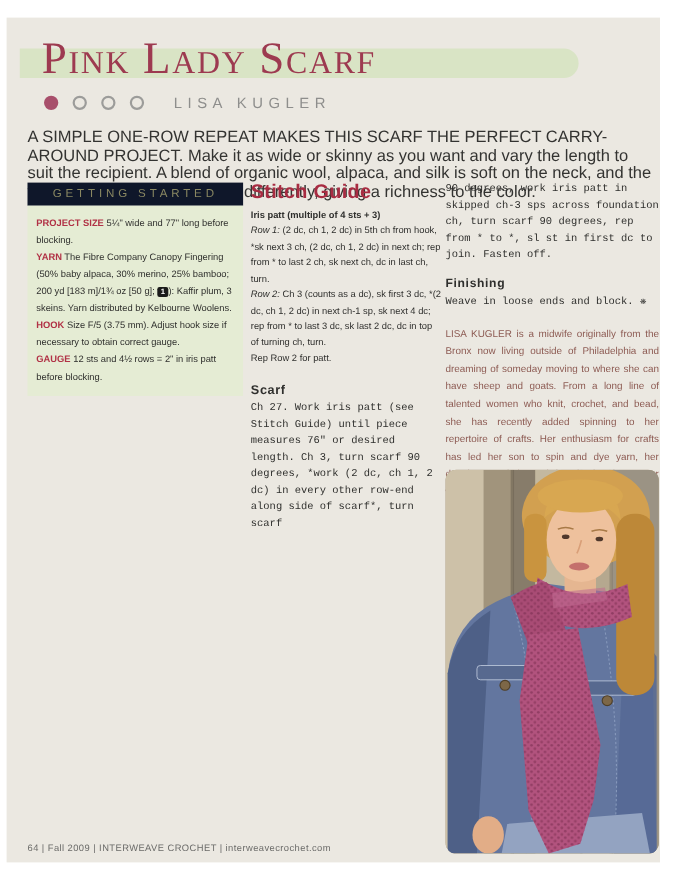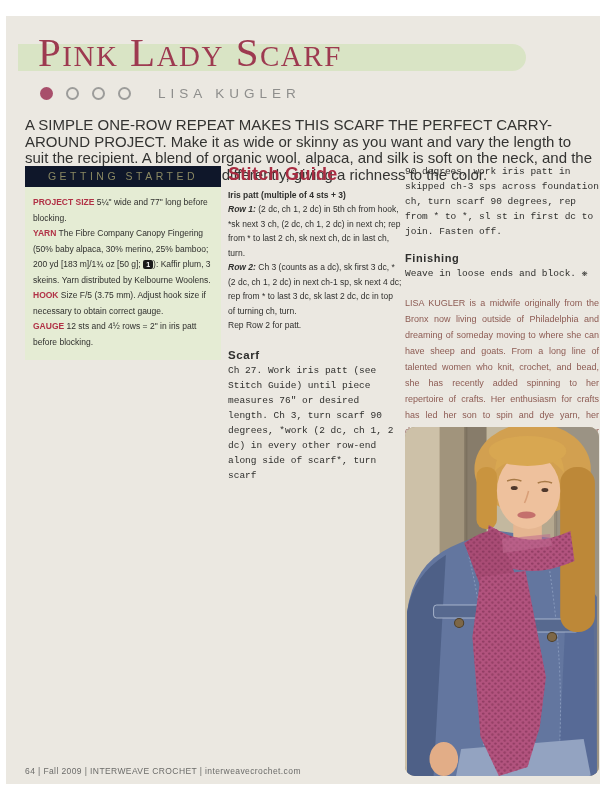--- a/index.html
+++ b/index.html
@@ -54,21 +54,21 @@
     width:10px;height:9px;line-height:9px;text-align:center;
     font-size:7px;font-weight:bold;border-radius:2px;vertical-align:0px;
   }
   
   .col-mid{position:absolute;left:222px;top:148px;width:174px;}
   .sg-title{
     margin:0 0 3px 0;font-size:18px;font-weight:bold;color:#a82c42;letter-spacing:.3px;
   }
   .sg-sub{margin:0;font-size:8.5px;font-weight:bold;color:#2f2f2d;line-height:14px;}
   .sg-row{margin:0;font-size:8.5px;line-height:14.5px;color:#2f2f2d;}
-  .row-label{font-weight:bold;font-style:italic;}
+  .row-label{font-weight:normal;font-style:italic;}
   .scarf-title{
     margin:16px 0 2px 0;font-size:11.5px;font-weight:bold;color:#2f2f2d;letter-spacing:.6px;
   }
   .serif-body{
     margin:0;font-family:Liberation Mono, monospace;
     font-size:9.5px;line-height:15px;color:#2f2f2d;
   }
   
   .col-right{position:absolute;left:399px;top:148px;width:194px;}
   .fin-title{

